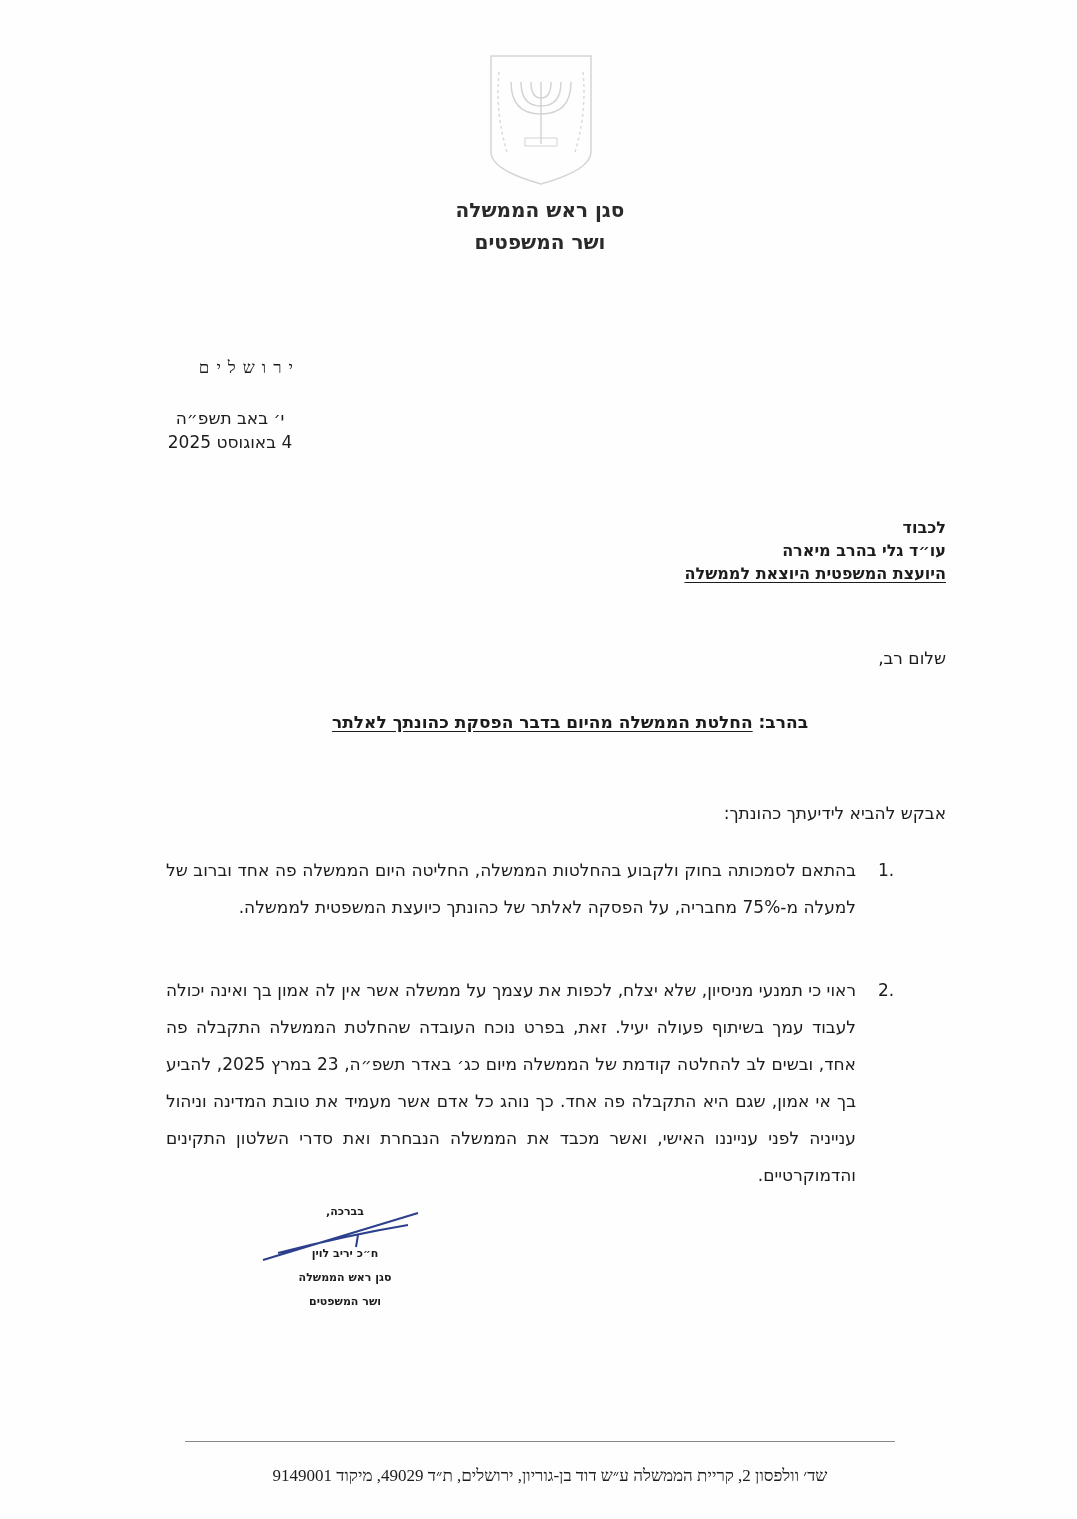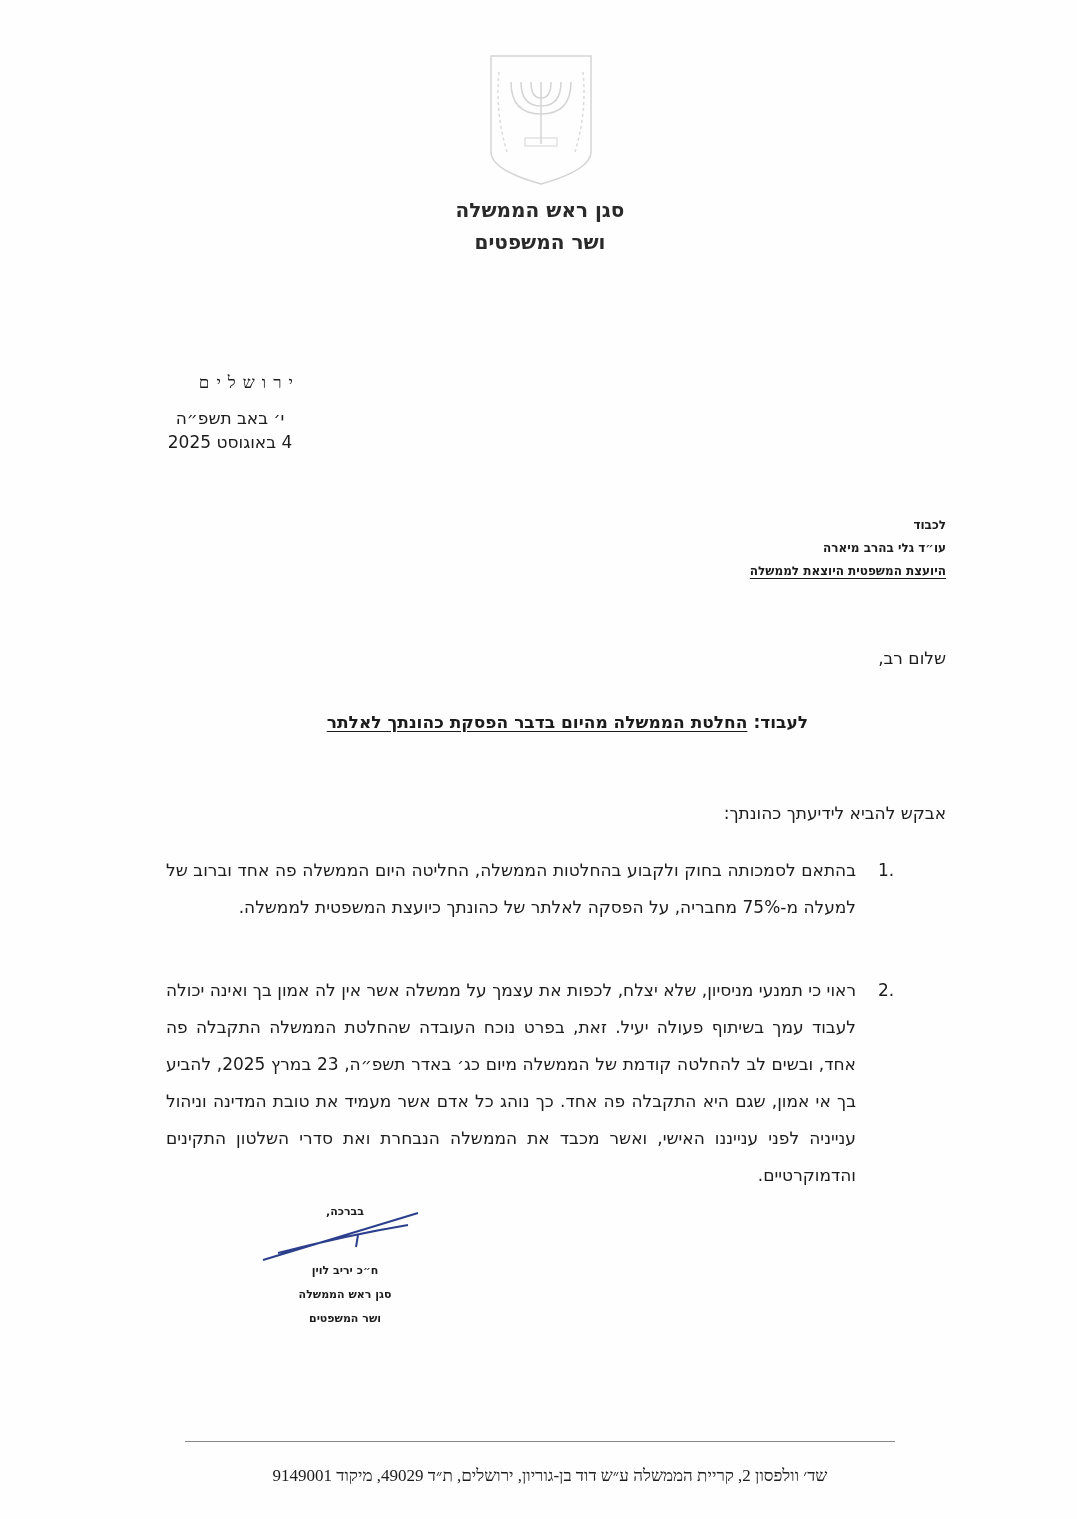--- a/index.html
+++ b/index.html
@@ -10,25 +10,25 @@
   .page { position: absolute; left: 0; top: 0; width: 1077px; height: 1519px; background: #fefefe; padding-left: 16px; }
   .emblem {
     position: absolute; left: 487px; top: 52px; width: 108px; height: 134px;
     opacity: 0.35;
   }
   .hdr-title {
     position: absolute; left: 380px; width: 320px; text-align: center; direction: rtl;
     font-weight: bold; font-size: 20px; color: #2a2a2a;
   }
   .city {
-    position: absolute; left: 170px; top: 372px; width: 130px; text-align: right; direction: rtl;
+    position: absolute; left: 170px; top: 357px; width: 130px; text-align: right; direction: rtl;
     font-family: "DejaVu Serif", serif; font-size: 17px; letter-spacing: 7px;
   }
   .date-line { position: absolute; left: 160px; width: 140px; text-align: center; direction: rtl; font-size: 17px; }
-  .addressee { position: absolute; right: 147px; direction: rtl; text-align: left; font-weight: bold; font-size: 12px; }
+  .addressee { position: absolute; right: 147px; direction: rtl; text-align: left; font-weight: bold; font-size: 16px; }
   .underline { text-decoration: underline; text-underline-offset: 3px; }
   .greeting { position: absolute; right: 147px; top: 648px; direction: rtl; font-size: 17px; margin-left: 17px; }
   .subject { position: absolute; right: 285px; top: 712px; direction: rtl; font-size: 17px; font-weight: bold; }
   .intro { position: absolute; right: 147px; top: 803px; direction: rtl; font-size: 17px; }
   .para {
     position: absolute; left: 166px; width: 735px; direction: rtl; text-align: justify; text-align-last: right;
     font-size: 17px; line-height: 37px;
   }
   .num { position: absolute; left: 878px; font-size: 17px; }
   .sig-block { position: absolute; left: 250px; top: 1200px; width: 190px; direction: rtl; text-align: center; font-weight: bold; font-size: 11px; line-height: 24px; }
@@ -56,35 +56,35 @@
   <div class="date-line" style="top:408px;">י׳ באב תשפ״ה</div>
   <div class="date-line" style="top:432px;">4 באוגוסט 2025</div>
 
   <div class="addressee" style="top:518px;">לכבוד</div>
   <div class="addressee" style="top:541px;">עו״ד גלי בהרב מיארה</div>
   <div class="addressee underline" style="top:564px;">היועצת המשפטית היוצאת לממשלה</div>
 
   <div class="greeting">שלום רב,</div>
 
   <div class="subject">
-    <span>לעבוד:</span>
+    <span>בהרב:</span>
     <span class="underline">החלטת הממשלה מהיום בדבר הפסקת כהונתך לאלתר</span>
   </div>
 
   <div class="intro">אבקש להביא לידיעתך כהונתך:</div>
 
   <div class="num" style="top:860px;">1.</div>
   <div class="para" style="top:852px; width:690px;">בהתאם לסמכותה בחוק ולקבוע בהחלטות הממשלה, החליטה היום הממשלה פה אחד וברוב של למעלה מ-75% מחבריה, על הפסקה לאלתר של כהונתך כיועצת המשפטית לממשלה.</div>
 
   <div class="num" style="top:980px;">2.</div>
   <div class="para" style="top:972px; width:690px;">ראוי כי תמנעי מניסיון, שלא יצלח, לכפות את עצמך על ממשלה אשר אין לה אמון בך ואינה יכולה לעבוד עמך בשיתוף פעולה יעיל. זאת, בפרט נוכח העובדה שהחלטת הממשלה התקבלה פה אחד, ובשים לב להחלטה קודמת של הממשלה מיום כג׳ באדר תשפ״ה, 23 במרץ 2025, להביע בך אי אמון, שגם היא התקבלה פה אחד. כך נוהג כל אדם אשר מעמיד את טובת המדינה וניהול ענייניה לפני ענייננו האישי, ואשר מכבד את הממשלה הנבחרת ואת סדרי השלטון התקינים והדמוקרטיים.</div>
 
   <div class="sig-block">
     <div>בברכה,</div>
-    <div style="margin-top:35px;">ח״כ יריב לוין</div>
+    <div style="margin-top:18px;">ח״כ יריב לוין</div>
     <div>סגן ראש הממשלה</div>
     <div>ושר המשפטים</div>
   </div>
   <svg class="signature" viewBox="0 0 170 60">
     <path d="M5 55 L160 8 M20 48 Q90 30 150 20 M100 30 L98 42" fill="none" stroke="#2b3f8c" stroke-width="2"></path>
   </svg>
 
   <div class="footer-rule"></div>
   <div class="footer-he">שד׳ וולפסון 2, קריית הממשלה ע״ש דוד בן-גוריון,  ירושלים, ת״ד 49029, מיקוד 9149001</div>
 </div>

